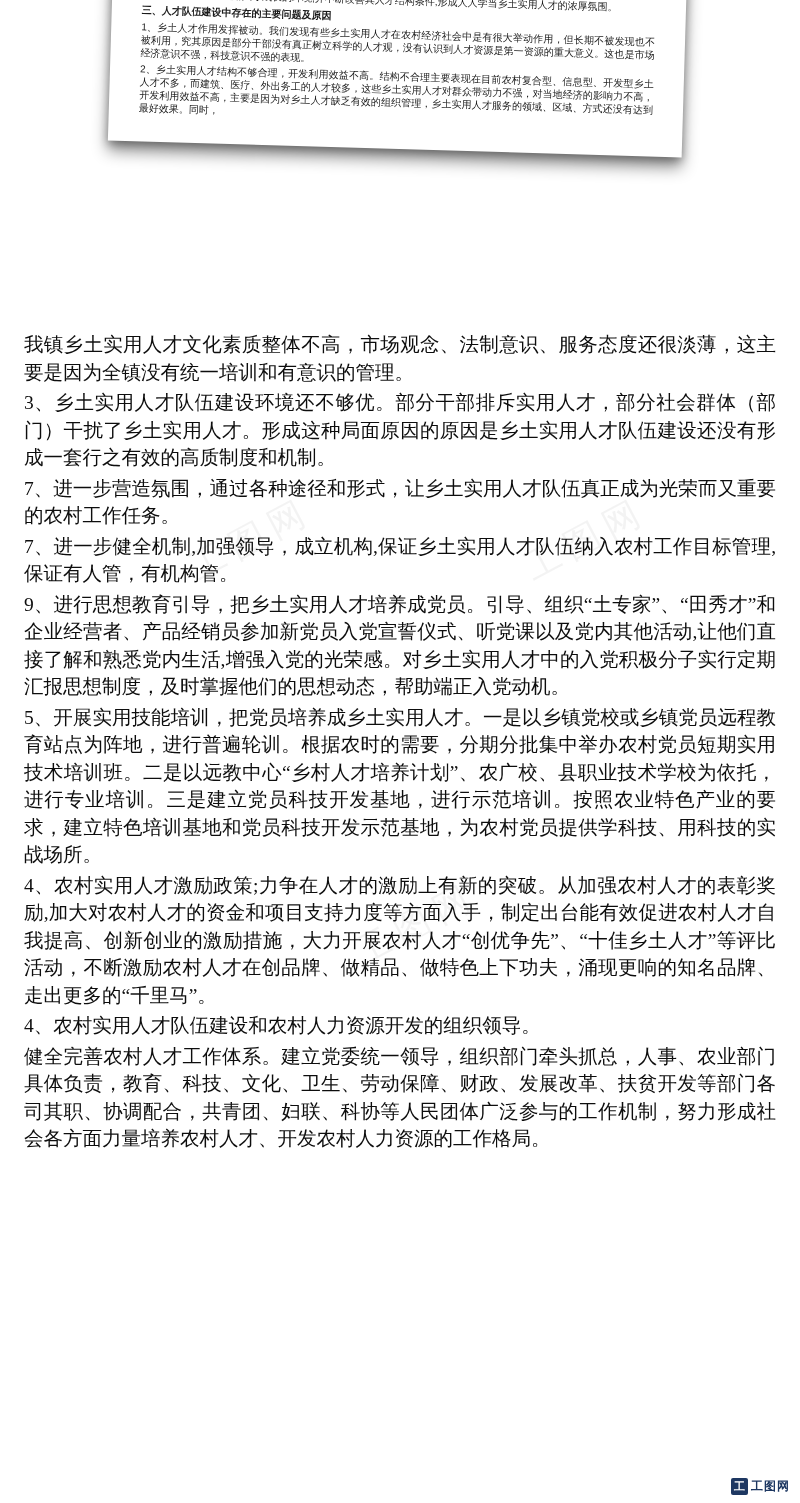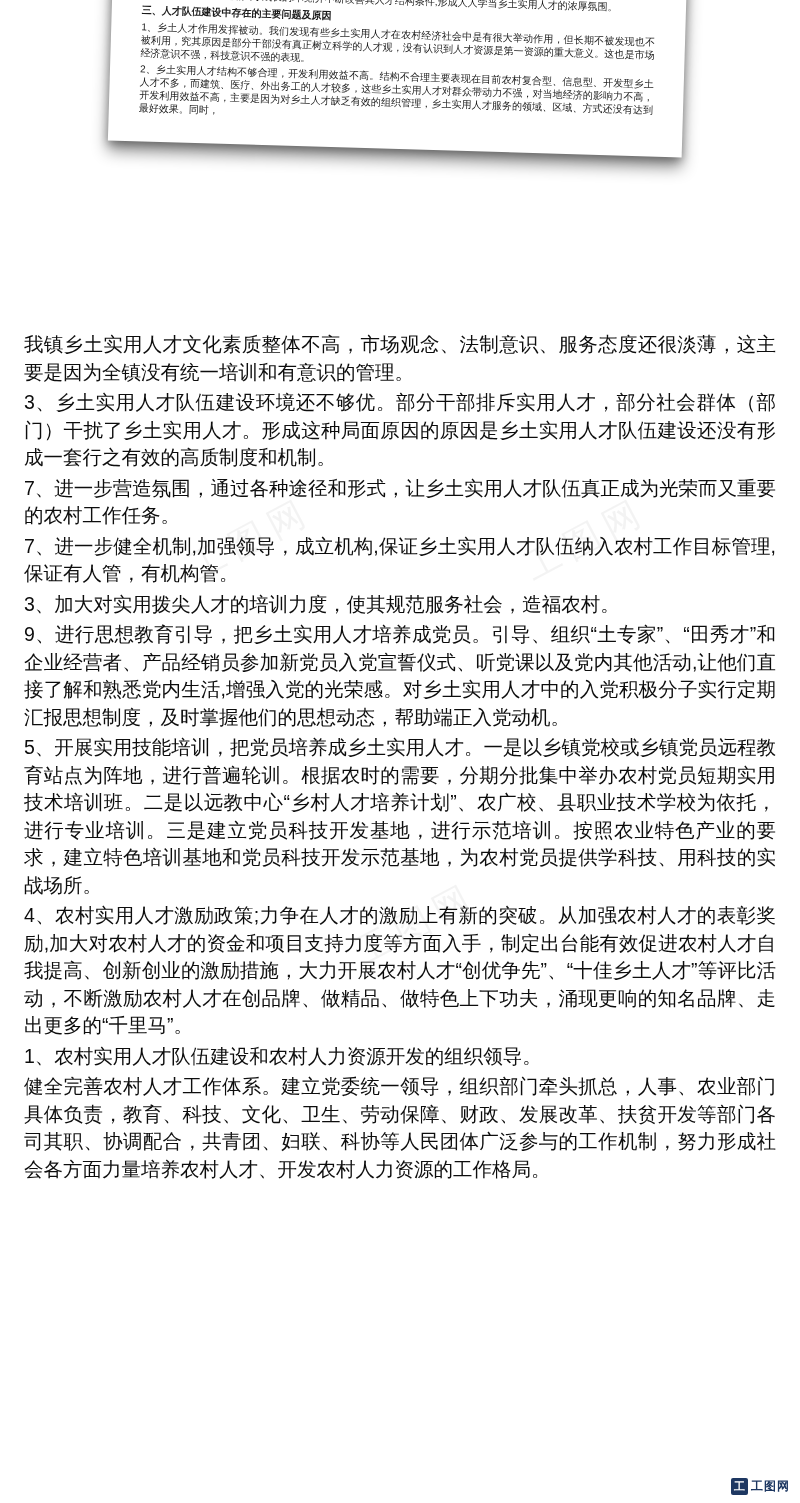--- a/index.html
+++ b/index.html
@@ -60,20 +60,21 @@
   
   .body-text {
     position: absolute;
     left: 24px;
     right: 24px;
     top: 331px;
     color: #0d0d0d;
     font-size: 19.5px;
     line-height: 27.5px;
     text-align: justify;
+    font-family: Liberation Serif, serif;
   }
   .body-text p {
     margin: 0 0 3px 0;
   }
 
   
   .site-logo {
     position: absolute;
     right: 10px;
     bottom: 8px;
@@ -117,25 +118,24 @@
 
   <div class="watermark w1">工图网</div>
   <div class="watermark w2">工图网</div>
   <div class="watermark w3">工图网</div>
 
   <div class="body-text">
     <p>我镇乡土实用人才文化素质整体不高，市场观念、法制意识、服务态度还很淡薄，这主要是因为全镇没有统一培训和有意识的管理。</p>
     <p>3、乡土实用人才队伍建设环境还不够优。部分干部排斥实用人才，部分社会群体（部门）干扰了乡土实用人才。形成这种局面原因的原因是乡土实用人才队伍建设还没有形成一套行之有效的高质制度和机制。</p>
     <p>7、进一步营造氛围，通过各种途径和形式，让乡土实用人才队伍真正成为光荣而又重要的农村工作任务。</p>
     <p>7、进一步健全机制,加强领导，成立机构,保证乡土实用人才队伍纳入农村工作目标管理,保证有人管，有机构管。</p>
-    <p>3、加大对实用拨尖人才的培训力度，使其规范服务社会，造福农村。</p>
     <p>9、进行思想教育引导，把乡土实用人才培养成党员。引导、组织“土专家”、“田秀才”和企业经营者、产品经销员参加新党员入党宣誓仪式、听党课以及党内其他活动,让他们直接了解和熟悉党内生活,增强入党的光荣感。对乡土实用人才中的入党积极分子实行定期汇报思想制度，及时掌握他们的思想动态，帮助端正入党动机。</p>
     <p>5、开展实用技能培训，把党员培养成乡土实用人才。一是以乡镇党校或乡镇党员远程教育站点为阵地，进行普遍轮训。根据农时的需要，分期分批集中举办农村党员短期实用技术培训班。二是以远教中心“乡村人才培养计划”、农广校、县职业技术学校为依托，进行专业培训。三是建立党员科技开发基地，进行示范培训。按照农业特色产业的要求，建立特色培训基地和党员科技开发示范基地，为农村党员提供学科技、用科技的实战场所。</p>
     <p>4、农村实用人才激励政策;力争在人才的激励上有新的突破。从加强农村人才的表彰奖励,加大对农村人才的资金和项目支持力度等方面入手，制定出台能有效促进农村人才自我提高、创新创业的激励措施，大力开展农村人才“创优争先”、“十佳乡土人才”等评比活动，不断激励农村人才在创品牌、做精品、做特色上下功夫，涌现更响的知名品牌、走出更多的“千里马”。</p>
-    <p>1、农村实用人才队伍建设和农村人力资源开发的组织领导。</p>
+    <p>4、农村实用人才队伍建设和农村人力资源开发的组织领导。</p>
     <p>健全完善农村人才工作体系。建立党委统一领导，组织部门牵头抓总，人事、农业部门具体负责，教育、科技、文化、卫生、劳动保障、财政、发展改革、扶贫开发等部门各司其职、协调配合，共青团、妇联、科协等人民团体广泛参与的工作机制，努力形成社会各方面力量培养农村人才、开发农村人力资源的工作格局。</p>
   </div>
 
   <div class="site-logo">
     <span class="logo-icon">工</span>
     <span class="logo-text">工图网</span>
   </div>
 
 </div>
 

